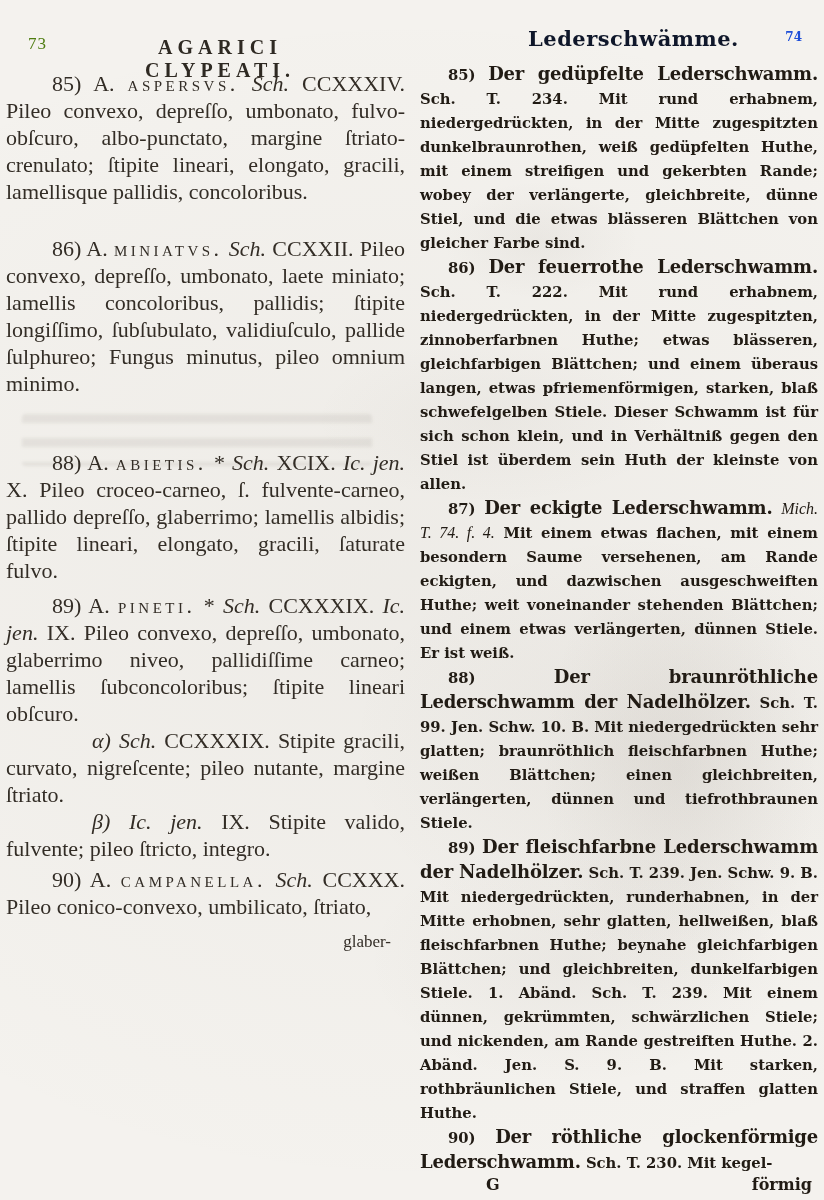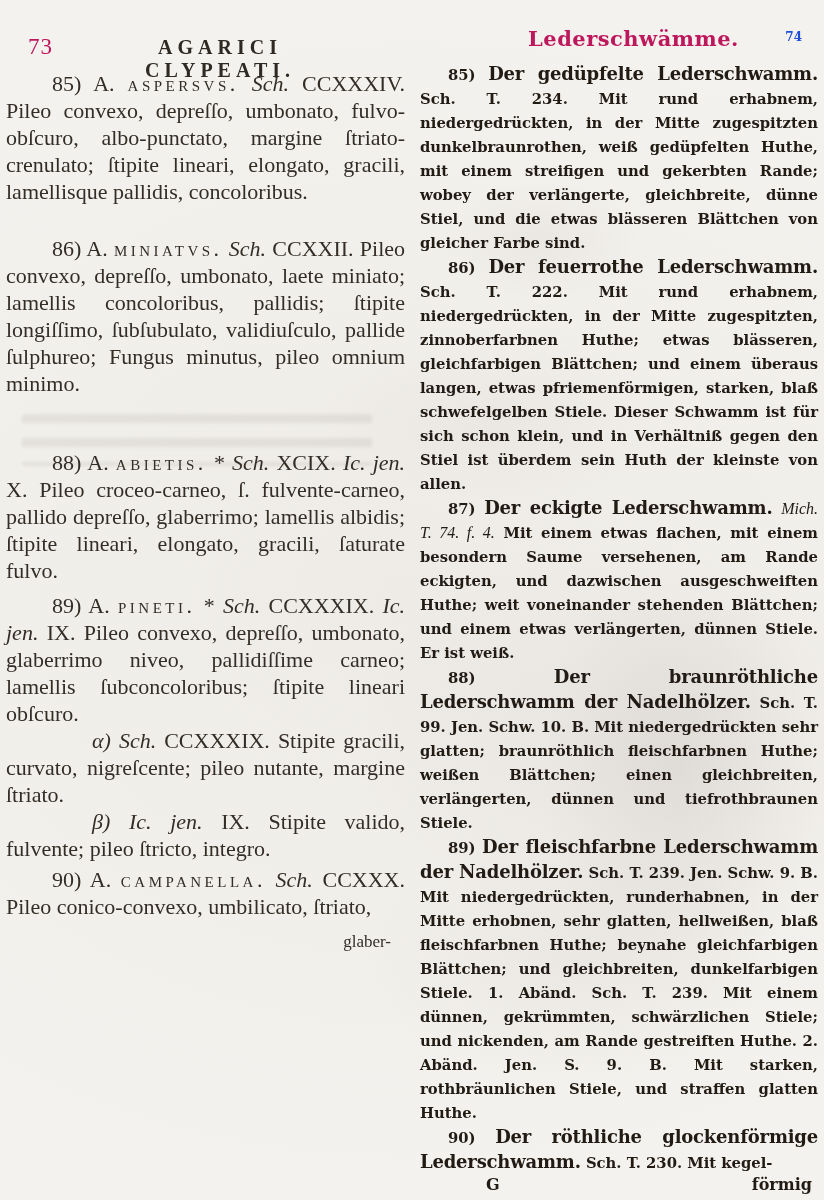--- a/index.html
+++ b/index.html
@@ -12,31 +12,31 @@
       radial-gradient(ellipse 300px 180px at 70% 80%, rgba(95,82,66,0.05), transparent 70%),
       radial-gradient(ellipse 260px 120px at 60% 35%, rgba(95,82,66,0.04), transparent 70%),
       radial-gradient(ellipse 900px 700px at 50% 50%, rgba(120,110,95,0.05), transparent 85%);
     font-family:"Liberation Serif", serif;
     color:#2a251f;
   }
 
   
   .hdr-num-left {
     position:absolute; left:28px; top:34px;
-    font-size:23px; letter-spacing:1px; color:#be185d;
+    font-size:17px; letter-spacing:1px; color:#4d7c0f;
   }
   .hdr-title-left {
     position:absolute; left:86px; top:36px; width:268px;
     text-align:center; font-size:20px; font-weight:bold;
     letter-spacing:5px; color:#2e2922;
   }
   .hdr-title-right {
     position:absolute; left:528px; top:26px; width:180px;
     text-align:center; font-family:"DejaVu Serif", serif;
-    font-weight:bold; font-size:21px; letter-spacing:0.5px; color:#be185d;
+    font-weight:bold; font-size:21px; letter-spacing:0.5px; color:#0f172a;
   }
   .hdr-num-right {
     position:absolute; right:22px; top:30px;
     font-family:"DejaVu Serif", serif; font-weight:bold;
     font-size:12px; color:#1d4ed8;
   }
 
   
   .col-left {
     position:absolute; left:6px; top:64px; width:399px;

